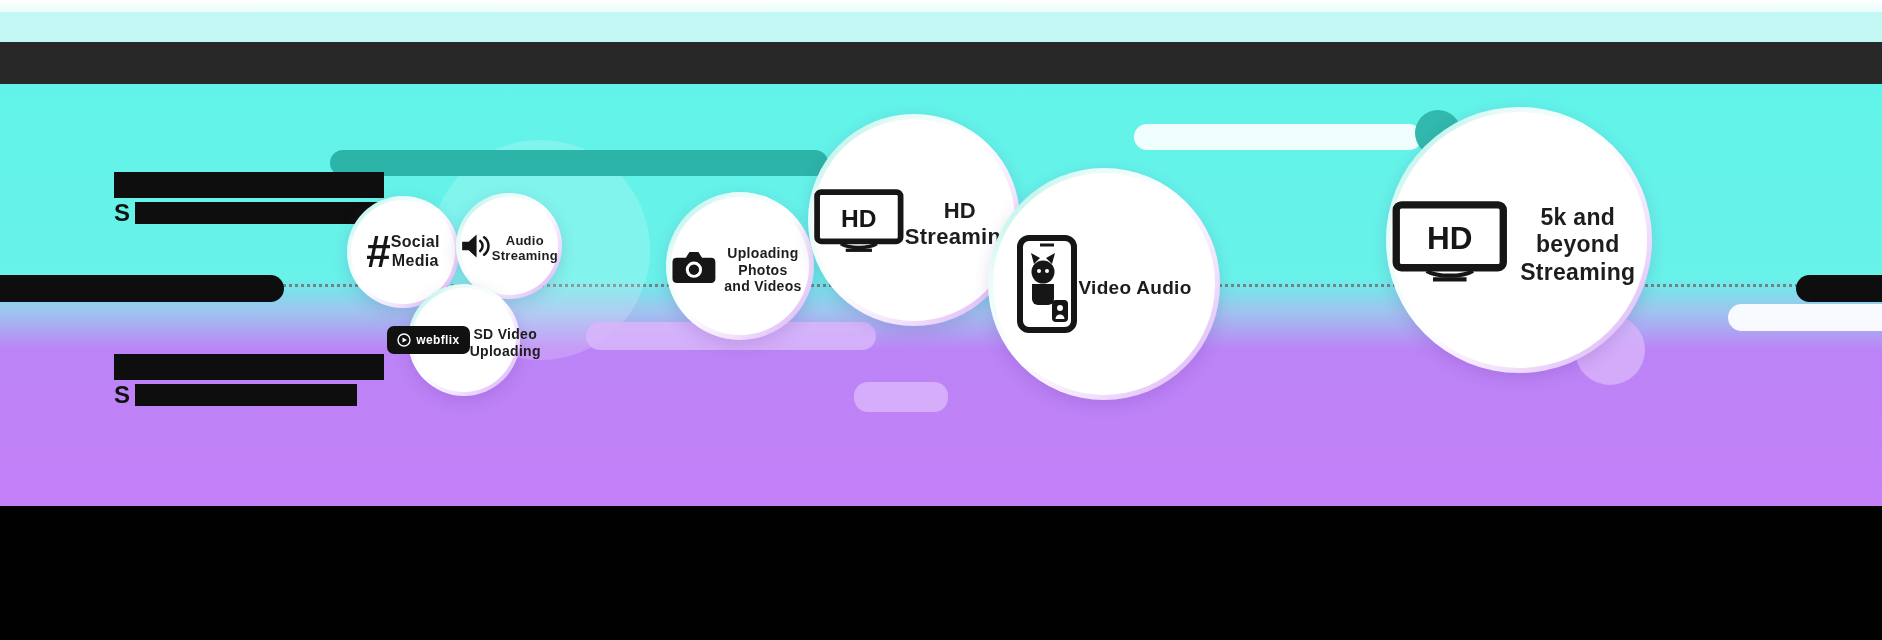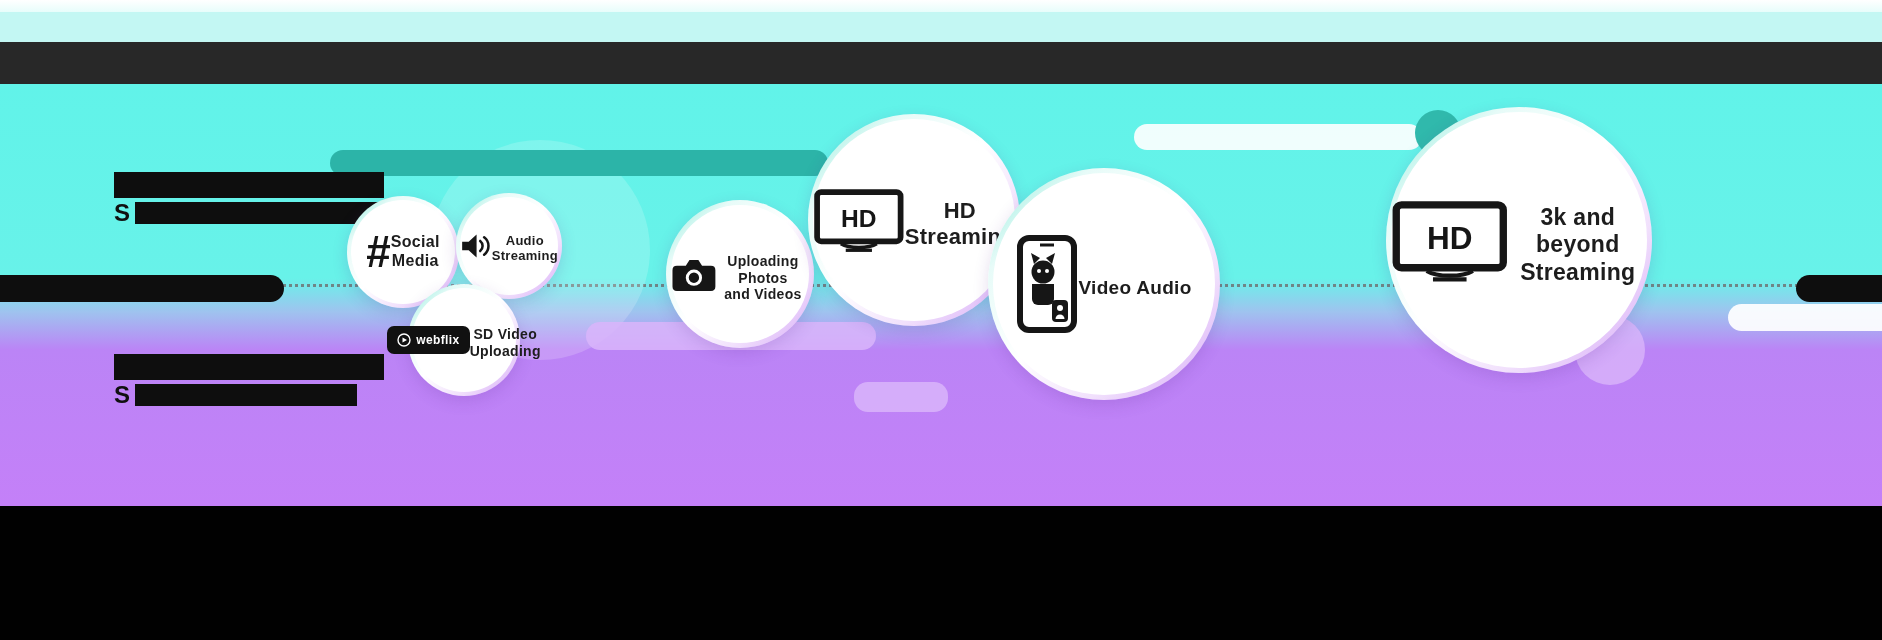--- a/index.html
+++ b/index.html
@@ -120,21 +120,21 @@
           <circle cx="7" cy="7" r="6" fill="none" stroke="#fff" stroke-width="1.4"></circle>
           <path d="M5.5 4.5 L10 7 L5.5 9.5 Z" fill="#fff"></path>
         </svg>
         <span class="webflix-text">webflix</span>
       </div>
       <div class="bubble-label fs14 gap6">SD Video
 Uploading</div>
     </div>
   </div>
 
-  <div class="bubble" style="left:666px; top:200px; width:148px; height:148px;">
+  <div class="bubble" style="left:666px; top:192px; width:148px; height:148px;">
     <div class="bubble-inner">
       <svg width="62" height="48" viewBox="0 0 62 48">
         <path d="M8 13 H20 L25 5 H37 L42 13 H54 Q60 13 60 19 V41 Q60 47 54 47 H8 Q2 47 2 41 V19 Q2 13 8 13 Z" fill="#161616"></path>
         <circle cx="31" cy="29" r="11" fill="#fff"></circle>
         <circle cx="31" cy="29" r="7" fill="#161616"></circle>
       </svg>
       <div class="bubble-label fs14 gap8">Uploading Photos
 and Videos</div>
     </div>
   </div>
@@ -176,18 +176,18 @@
   </div>
 
   <div class="bubble" style="left:1386px; top:107px; width:266px; height:266px;">
     <div class="bubble-inner">
       <svg width="140" height="97" viewBox="0 0 112 78">
         <rect x="5" y="5" width="102" height="60" rx="5" fill="#fff" stroke="#161616" stroke-width="7"></rect>
         <text x="56" y="47" text-anchor="middle" font-family="Liberation Sans, sans-serif" font-weight="bold" font-size="30" fill="#161616">HD</text>
         <path d="M34 68 C44 74 68 74 78 68" stroke="#161616" stroke-width="4" fill="none"></path>
         <line x1="40" y1="76" x2="72" y2="76" stroke="#161616" stroke-width="4"></line>
       </svg>
-      <div class="bubble-label fs23 gap10">3k and beyond
+      <div class="bubble-label fs23 gap10">5k and beyond
 Streaming</div>
     </div>
   </div>
 
 </div>
 
 </body></html>

